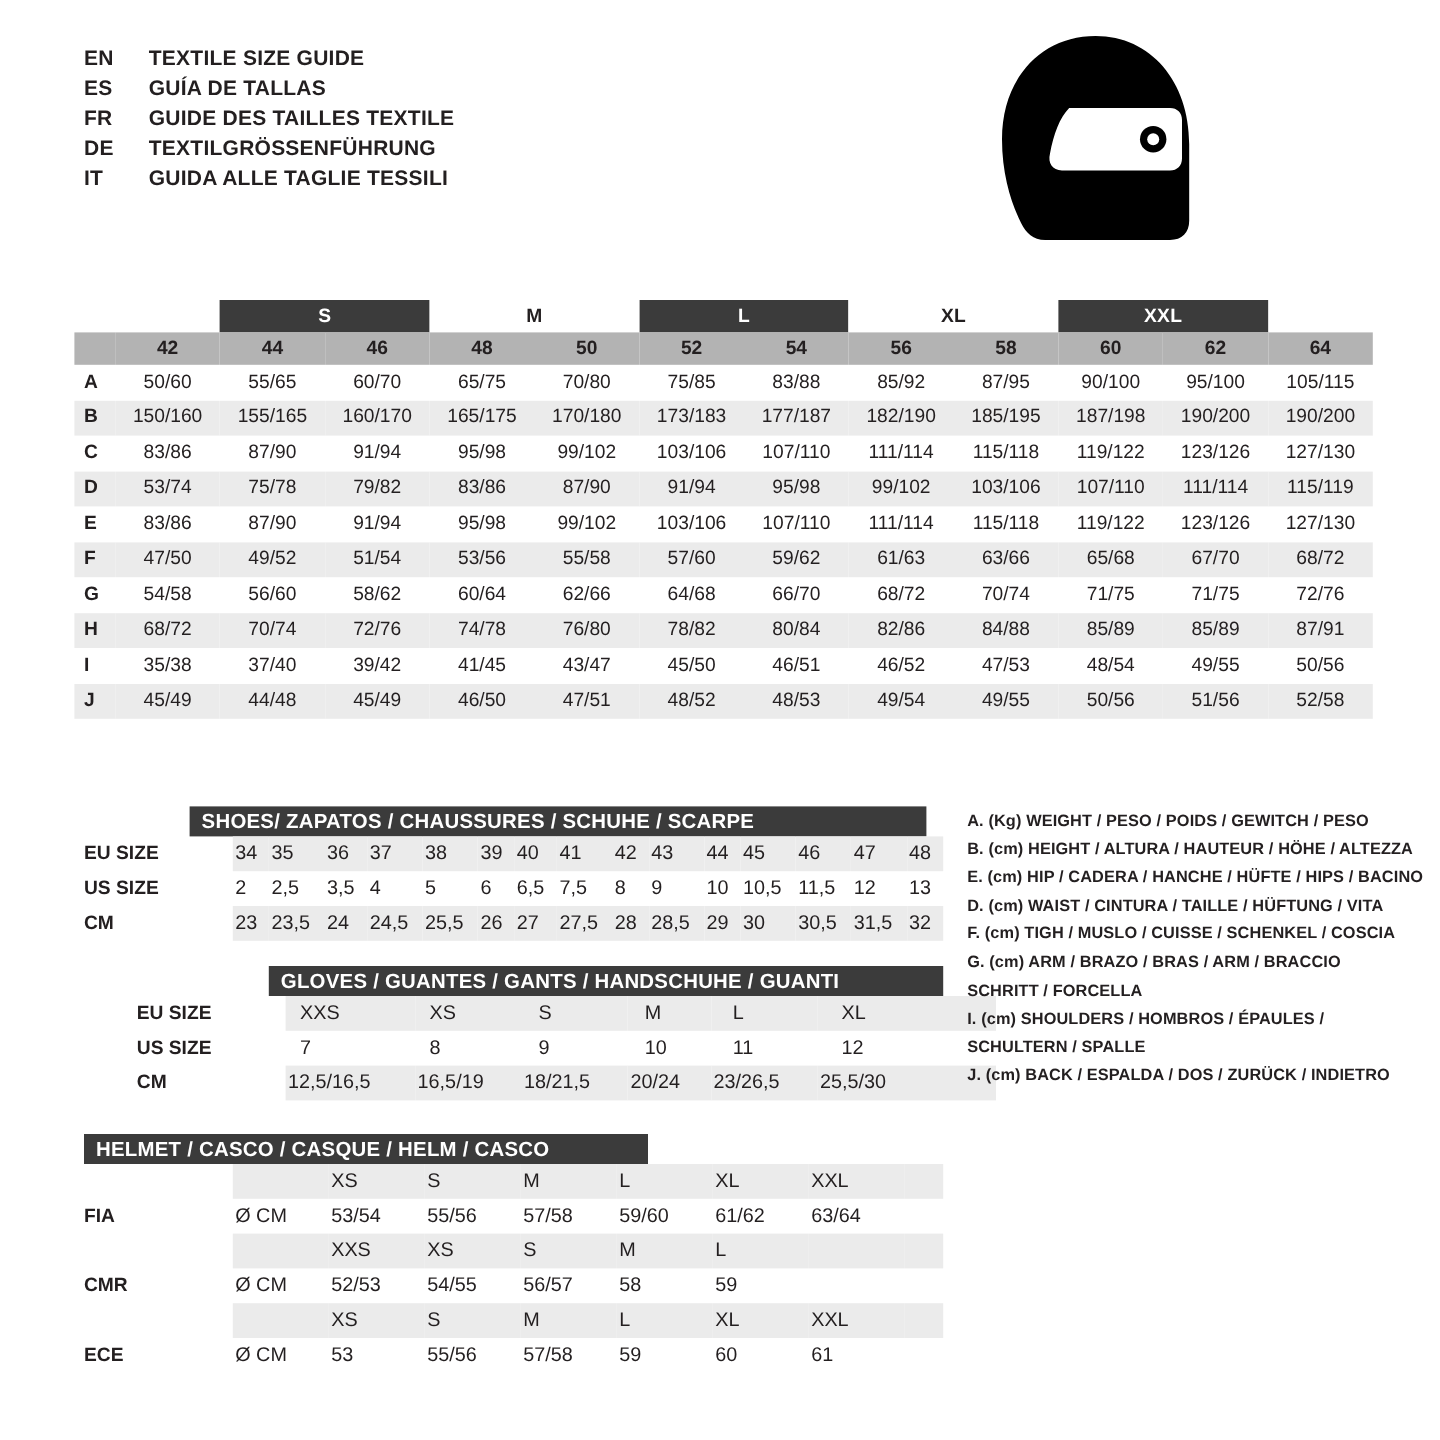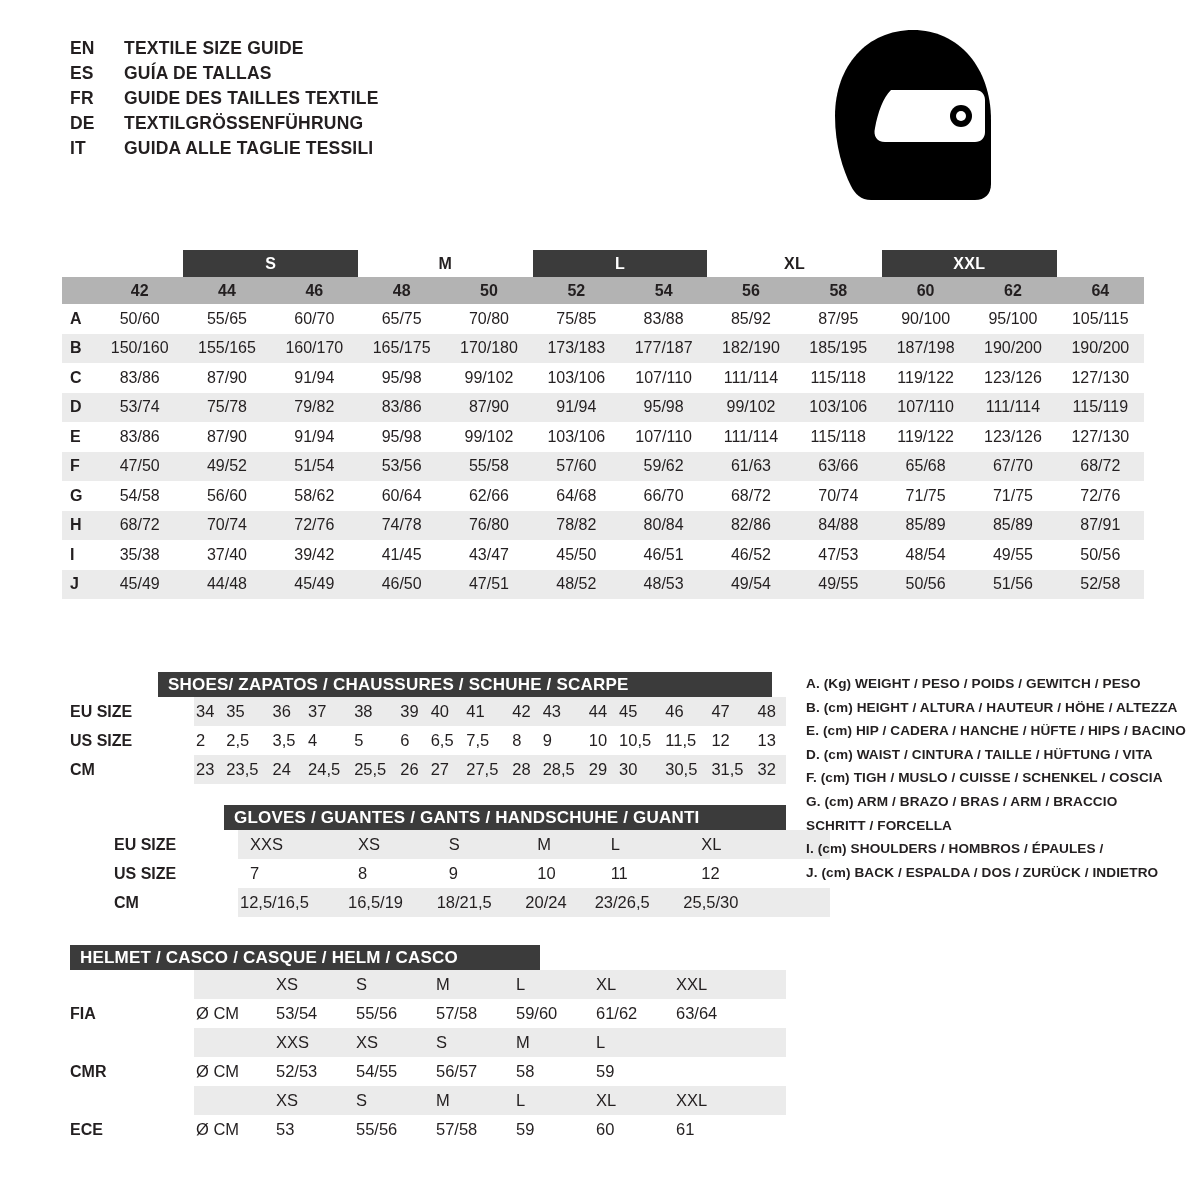--- a/index.html
+++ b/index.html
@@ -552,16 +552,17 @@
 
   <div class="legend">
     <div>A. (Kg) WEIGHT / PESO / POIDS / GEWITCH / PESO</div>
     <div>B. (cm) HEIGHT / ALTURA / HAUTEUR / HÖHE / ALTEZZA</div>
     <div>E. (cm) HIP / CADERA / HANCHE / HÜFTE / HIPS / BACINO</div>
     <div>D. (cm) WAIST / CINTURA / TAILLE / HÜFTUNG / VITA</div>
     <div>F. (cm) TIGH / MUSLO / CUISSE / SCHENKEL / COSCIA</div>
     <div>G. (cm) ARM / BRAZO / BRAS / ARM / BRACCIO</div>
     <div>SCHRITT / FORCELLA</div>
     <div>I. (cm) SHOULDERS / HOMBROS / ÉPAULES /</div>
+    <div>SCHULTERN / SPALLE</div>
     <div>J. (cm) BACK / ESPALDA / DOS / ZURÜCK / INDIETRO</div>
   </div>
 
 </div>
 
 </body></html>

